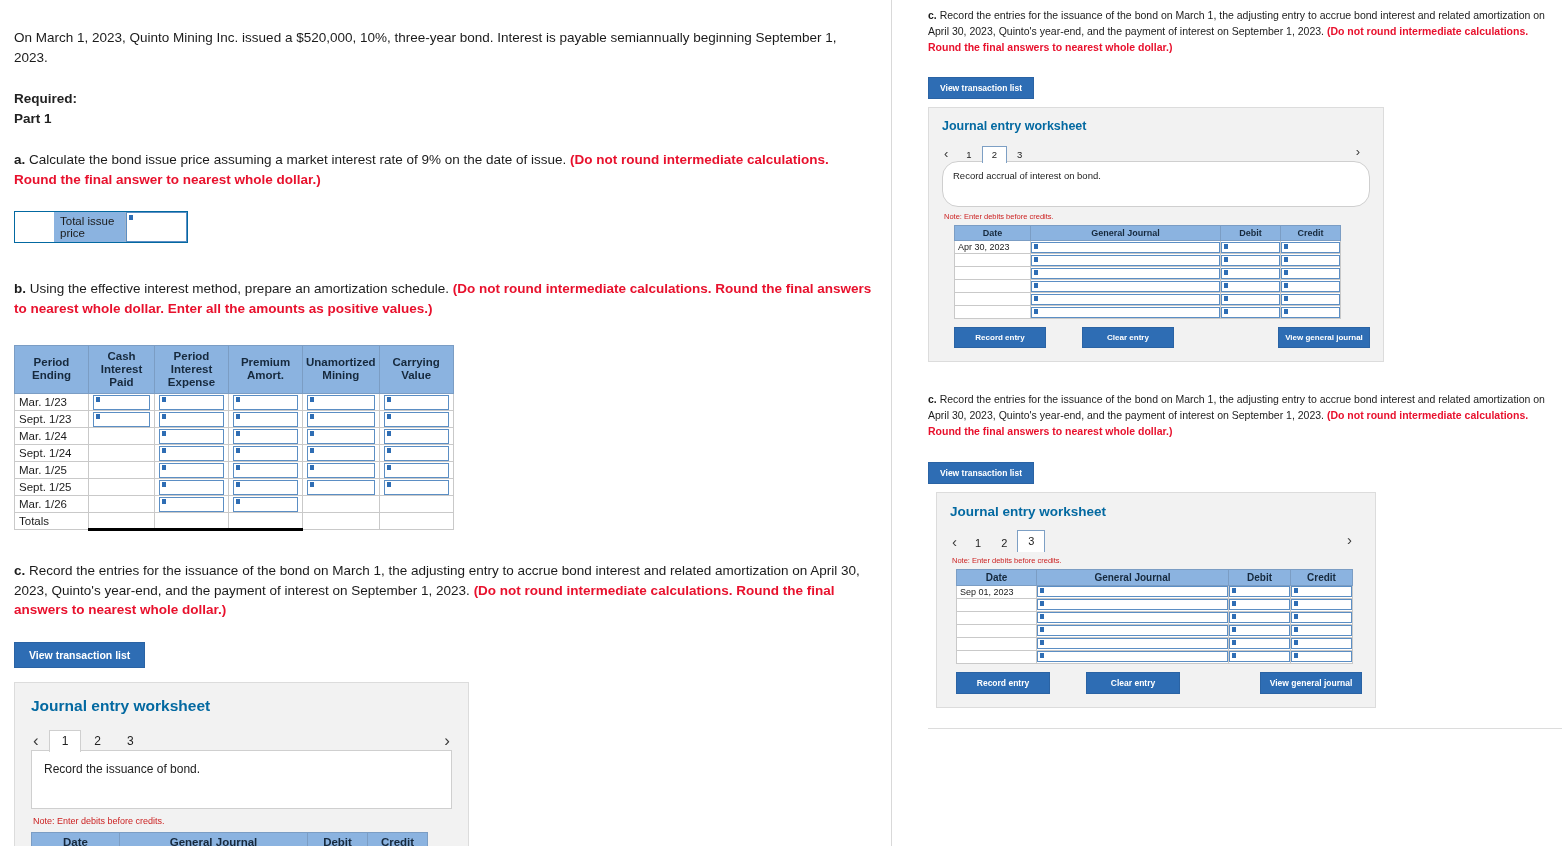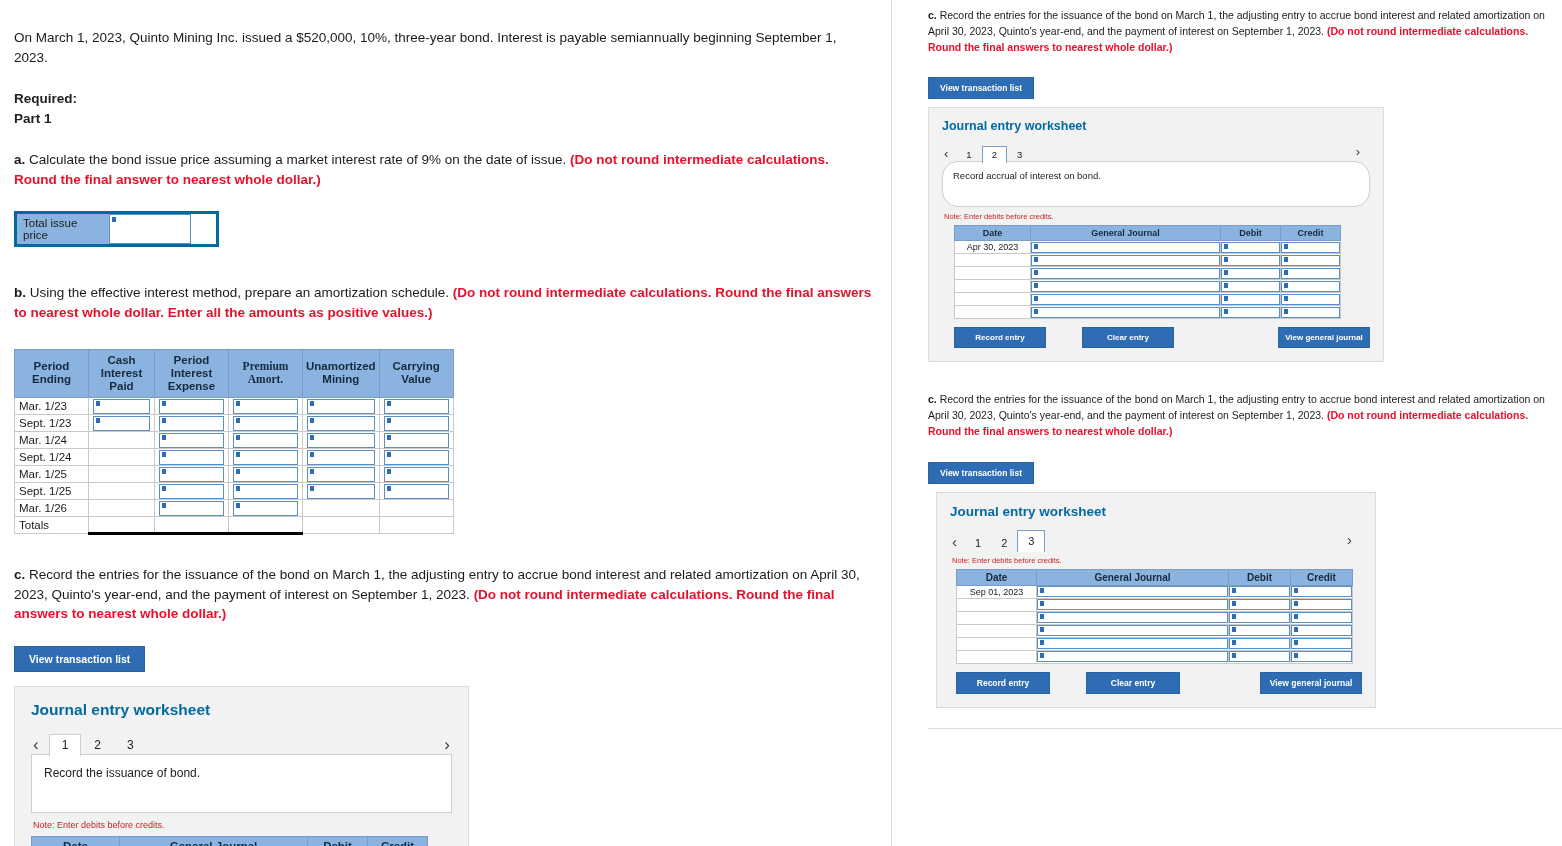--- a/index.html
+++ b/index.html
@@ -23,21 +23,21 @@
   .red { color: #e8112d; font-weight: bold; }
   .bold { font-weight: bold; }
   .spacer-lg { height: 22px; }
   .spacer-md { height: 14px; }
   .spacer-sm { height: 8px; }
 
   
   .required-block { font-size: 13.5px; font-weight: bold; line-height: 1.45; }
 
   
-  .issue-price-row { display: flex; width: 205px; border: 3px solid #0369a1; }
+  .issue-price-row { display: flex; width: 174px; border: 1px solid #0369a1; padding-left: 39px; }
   .issue-price-label {
     background: #8bb3e0; color: #1b1b1b; font-size: 11.5px;
     padding: 3px 6px; width: 92px; border-right: 1px solid #9fb4cc;
   }
   .issue-price-input {
     background: #fff; width: 82px; position: relative;
     border: 1px solid #5b8ec4;
   }
   .caret::before {
     content: ""; position: absolute; left: 2px; top: 2px;
@@ -60,21 +60,21 @@
     position: relative; height: 15px; margin: 0;
     border: 1px solid #5b8ec4; background: #fff;
   }
   td.cell-in > .inp::before {
     content: ""; position: absolute; left: 2px; top: 1px;
     width: 4px; height: 5px; background: #2e6db4;
   }
   tr.totals td { background: #fff; }
   tr.totals td.thick { border-bottom: 3px solid #000; }
   th.w-period { width: 74px; } th.w-cash { width: 66px; }
-  th.w-pint { width: 74px; } th.w-prem { width: 74px; font-family: Liberation Serif, serif; }
+  th.w-pint { width: 74px; } th.w-prem { width: 74px; }
   th.w-unam { width: 74px; } th.w-carry { width: 74px; }
 
   
   .btn {
     display: inline-block; background: #2e6db4; color: #fff;
     font-weight: bold; text-align: center; border: 1px solid #2a63a4;
     cursor: pointer; user-select: none;
   }
   .btn-view-tx { font-size: 10.5px; padding: 6px 14px; }
   .btn-view-tx.sm { font-size: 8.5px; padding: 5px 11px; }
@@ -117,21 +117,21 @@
   table.journal th {
     background: #8bb3e0; color: #16293d; font-size: 11.5px; font-weight: bold;
     border: 1px solid #7b9dc4; padding: 3px 2px; text-align: center;
   }
   table.journal.sm th { font-size: 9px; padding: 2px 2px; }
   table.journal td {
     border: 1px solid #c9c9c9; height: 16px; padding: 0; background: #fff;
   }
   table.journal.sm td { height: 13px; }
   table.journal td.date-cell {
-    font-size: 11.5px; text-align: center; color: #1b1b1b; padding: 0 3px;
+    font-size: 11.5px; color: #1b1b1b; padding: 0 3px;
   }
   table.journal.sm td.date-cell { font-size: 9px; }
   table.journal td .inp {
     position: relative; height: 14px; border: 1px solid #5b8ec4; background: #fff; margin: 0;
   }
   table.journal.sm td .inp { height: 11px; }
   table.journal td .inp::before {
     content: ""; position: absolute; left: 2px; top: 1px;
     width: 4px; height: 5px; background: #2e6db4;
   }

